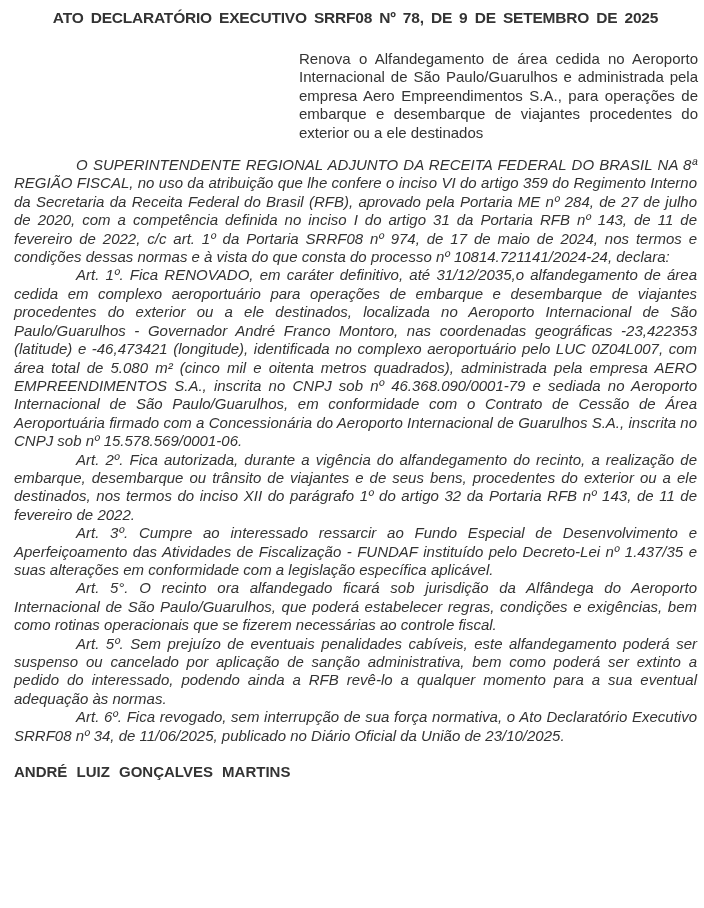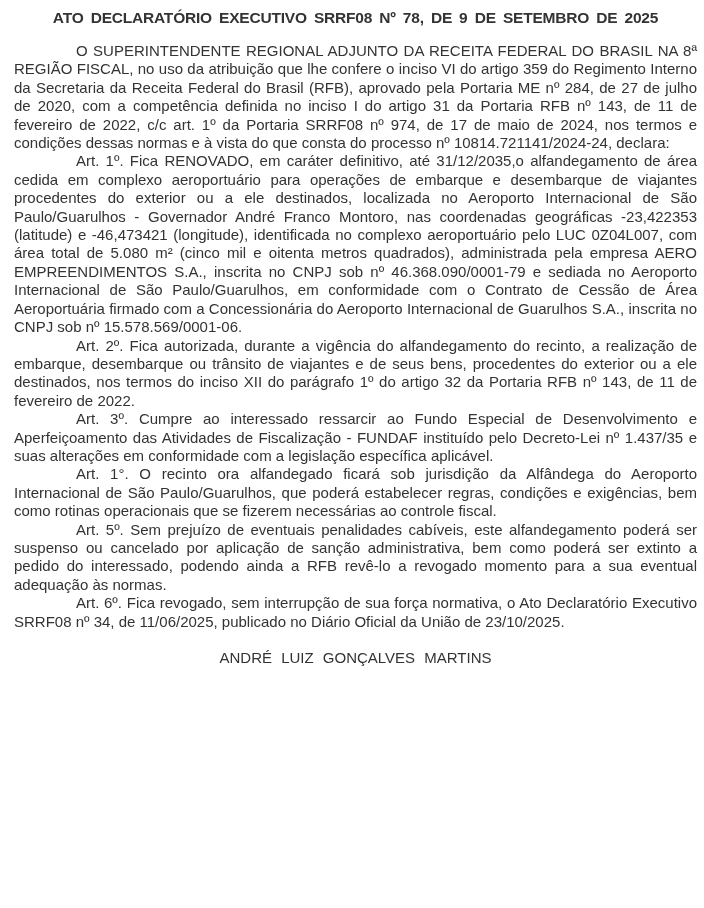--- a/index.html
+++ b/index.html
@@ -31,48 +31,50 @@
   }
   .doc-summary {
     width: 399px;
     margin: 22px 0 0 285px;
     text-align: justify;
   }
   .para {
     margin: 0;
     text-align: justify;
     text-indent: 62px;
+    font-style: italic;
   }
   .preamble {
     margin-top: 14px;
   }
   .signature {
     margin: 18px 0 0 0;
-    text-align: center;
     word-spacing: 5px;
+    font-weight: bold;
   }
 </style>
 </head>
 <body>
 
 <div class="page">
 
   <h1 class="doc-title">ATO DECLARATÓRIO EXECUTIVO SRRF08 Nº 78, DE 9 DE SETEMBRO DE 2025</h1>
 
+  <p class="doc-summary">Renova o Alfandegamento de área cedida no Aeroporto Internacional de São Paulo/Guarulhos e administrada pela empresa Aero Empreendimentos S.A., para operações de embarque e desembarque de viajantes procedentes do exterior ou a ele destinados</p>
 
   <p class="para preamble">O SUPERINTENDENTE REGIONAL ADJUNTO DA RECEITA FEDERAL DO BRASIL NA 8ª REGIÃO FISCAL, no uso da atribuição que lhe confere o inciso VI do artigo 359 do Regimento Interno da Secretaria da Receita Federal do Brasil (RFB), aprovado pela Portaria ME nº 284, de 27 de julho de 2020, com a competência definida no inciso I do artigo 31 da Portaria RFB nº 143, de 11 de fevereiro de 2022, c/c art. 1º da Portaria SRRF08 nº 974, de 17 de maio de 2024, nos termos e condições dessas normas e à vista do que consta do processo nº 10814.721141/2024-24, declara:</p>
 
   <p class="para">Art. 1º. Fica RENOVADO, em caráter definitivo, até 31/12/2035,o alfandegamento de área cedida em complexo aeroportuário para operações de embarque e desembarque de viajantes procedentes do exterior ou a ele destinados, localizada no Aeroporto Internacional de São Paulo/Guarulhos - Governador André Franco Montoro, nas coordenadas geográficas -23,422353 (latitude) e -46,473421 (longitude), identificada no complexo aeroportuário pelo LUC 0Z04L007, com área total de 5.080 m² (cinco mil e oitenta metros quadrados), administrada pela empresa AERO EMPREENDIMENTOS S.A., inscrita no CNPJ sob nº 46.368.090/0001-79 e sediada no Aeroporto Internacional de São Paulo/Guarulhos, em conformidade com o Contrato de Cessão de Área Aeroportuária firmado com a Concessionária do Aeroporto Internacional de Guarulhos S.A., inscrita no CNPJ sob nº 15.578.569/0001-06.</p>
 
   <p class="para">Art. 2º. Fica autorizada, durante a vigência do alfandegamento do recinto, a realização de embarque, desembarque ou trânsito de viajantes e de seus bens, procedentes do exterior ou a ele destinados, nos termos do inciso XII do parágrafo 1º do artigo 32 da Portaria RFB nº 143, de 11 de fevereiro de 2022.</p>
 
   <p class="para">Art. 3º. Cumpre ao interessado ressarcir ao Fundo Especial de Desenvolvimento e Aperfeiçoamento das Atividades de Fiscalização - FUNDAF instituído pelo Decreto-Lei nº 1.437/35 e suas alterações em conformidade com a legislação específica aplicável.</p>
 
-  <p class="para">Art. 1°. O recinto ora alfandegado ficará sob jurisdição da Alfândega do Aeroporto Internacional de São Paulo/Guarulhos, que poderá estabelecer regras, condições e exigências, bem como rotinas operacionais que se fizerem necessárias ao controle fiscal.</p>
+  <p class="para">Art. 5°. O recinto ora alfandegado ficará sob jurisdição da Alfândega do Aeroporto Internacional de São Paulo/Guarulhos, que poderá estabelecer regras, condições e exigências, bem como rotinas operacionais que se fizerem necessárias ao controle fiscal.</p>
 
-  <p class="para">Art. 5º. Sem prejuízo de eventuais penalidades cabíveis, este alfandegamento poderá ser suspenso ou cancelado por aplicação de sanção administrativa, bem como poderá ser extinto a pedido do interessado, podendo ainda a RFB revê-lo a revogado momento para a sua eventual adequação às normas.</p>
+  <p class="para">Art. 5º. Sem prejuízo de eventuais penalidades cabíveis, este alfandegamento poderá ser suspenso ou cancelado por aplicação de sanção administrativa, bem como poderá ser extinto a pedido do interessado, podendo ainda a RFB revê-lo a qualquer momento para a sua eventual adequação às normas.</p>
 
   <p class="para">Art. 6º. Fica revogado, sem interrupção de sua força normativa, o Ato Declaratório Executivo SRRF08 nº 34, de 11/06/2025, publicado no Diário Oficial da União de 23/10/2025.</p>
 
 
   <p class="signature">ANDRÉ LUIZ GONÇALVES MARTINS</p>
 
 </div>
 
 </body></html>

